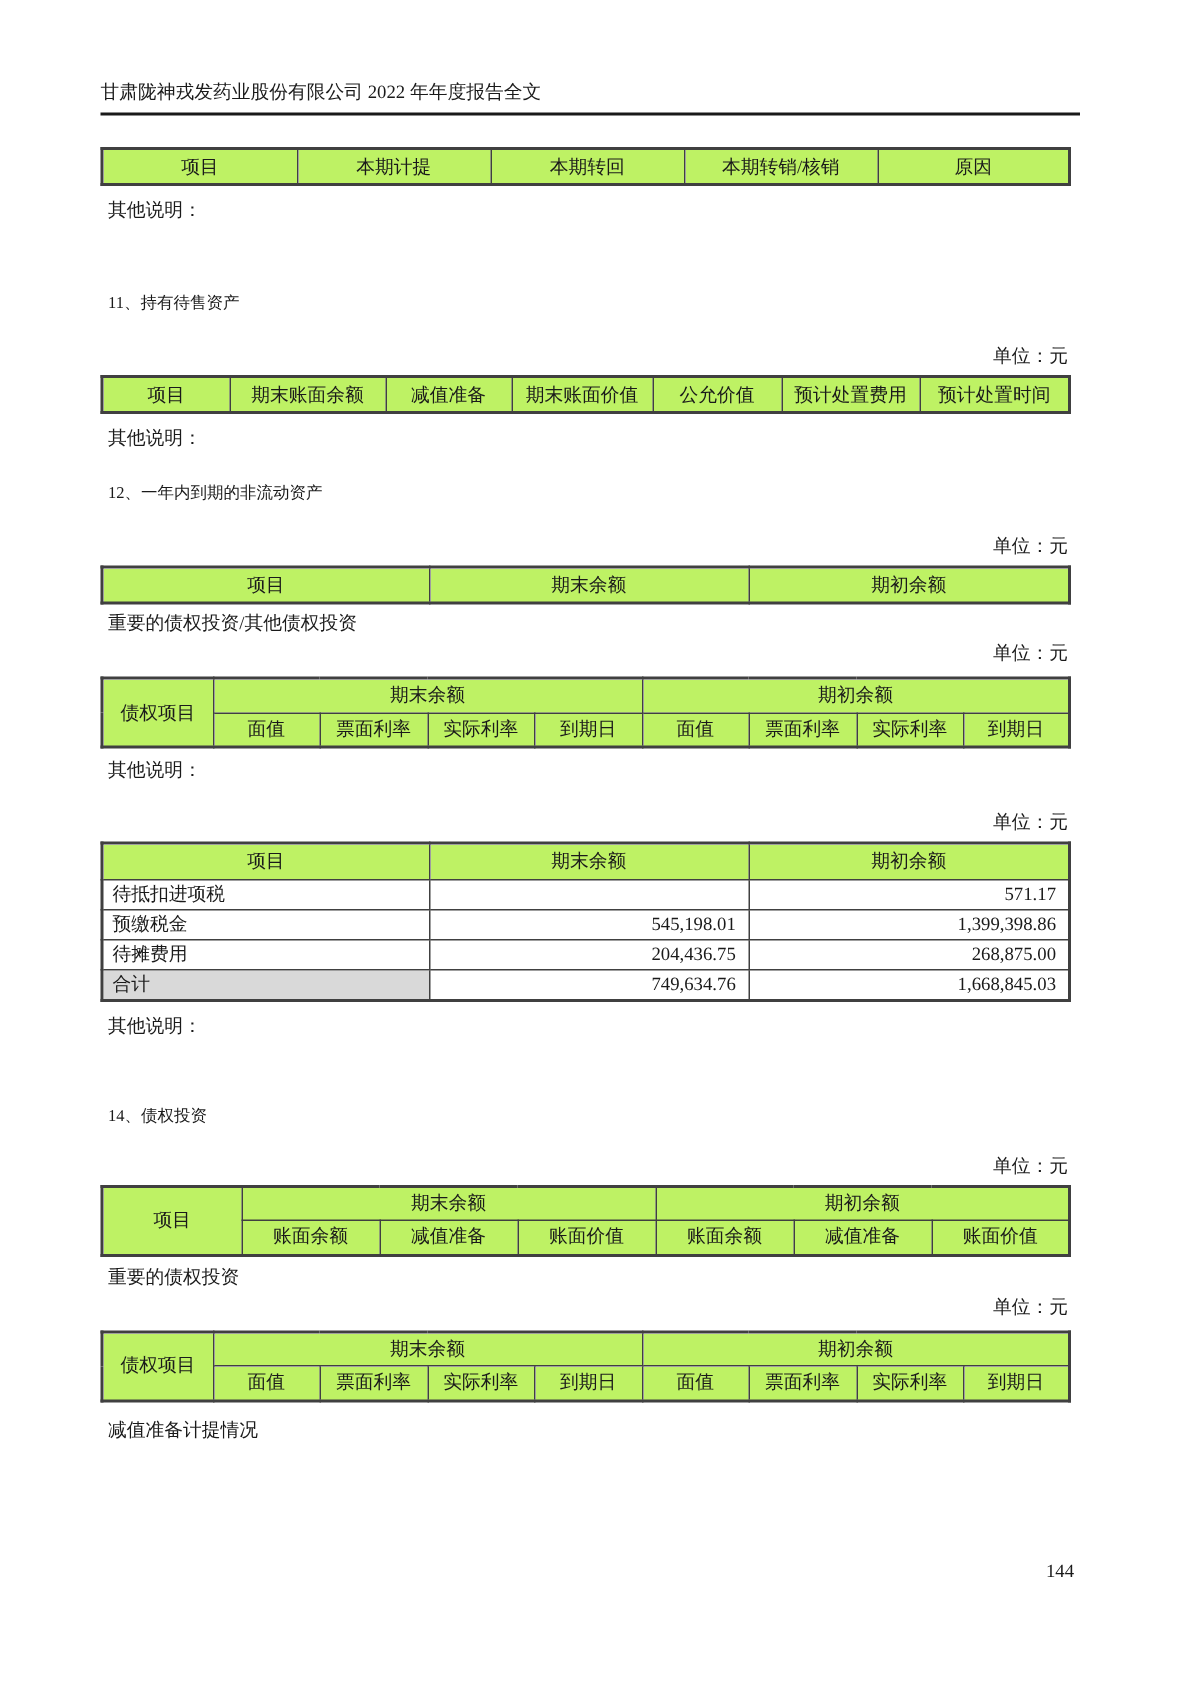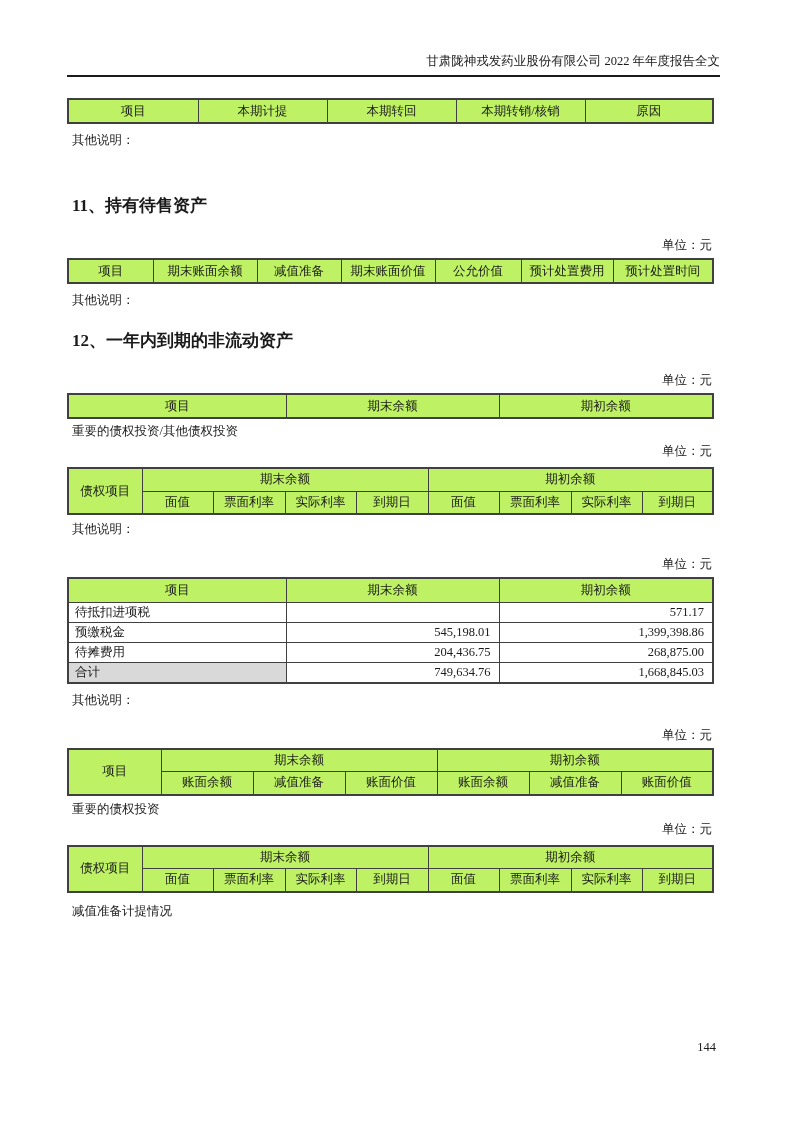--- a/index.html
+++ b/index.html
@@ -14,21 +14,20 @@
     width: 793px;
     height: 1122px;
     background: #ffffff;
     padding-left: 67px;
     overflow: hidden;
   }
 
   .header-title {
     padding-top: 53px;
     width: 653px;
-    text-align: right;
     font-size: 12.5px;
     white-space: nowrap;
   }
   .header-rule {
     width: 653px;
     border: none;
     border-top: 2px solid #1a1a1a;
     margin-top: 5px;
   }
 
@@ -58,22 +57,22 @@
   }
   td.item { text-align: left; }
   td.num { text-align: right; padding-right: 8px; }
   td.total-label { background: #d9d9d9; }
 
   .note {
     font-size: 12.5px;
     margin-left: 5px;
   }
   .section-title {
-    font-size: 17px;
-    font-weight: bold;
+    font-size: 11px;
+    font-weight: normal;
     margin-left: 5px;
   }
   .unit-label {
     width: 645px;
     text-align: right;
     font-size: 12.5px;
   }
 
   
   .mt-t1   { margin-top: 21px; }
@@ -242,20 +241,21 @@
     </tr>
     <tr>
       <td class="item total-label">合计</td>
       <td class="num">749,634.76</td>
       <td class="num">1,668,845.03</td>
     </tr>
   </tbody>
     </table>
   <p class="note mt-note4">其他说明：</p>
 
+  <h3 class="section-title mt-s14">14、债权投资</h3>
   <div class="unit-label mt-u14">单位：元</div>
   <table class="two-row mt-t14a">
     <colgroup>
         <col style="width:93px">
         <col style="width:92px">
         <col style="width:92px">
         <col style="width:92px">
         <col style="width:92px">
         <col style="width:92px">
         <col style="width:92px">

